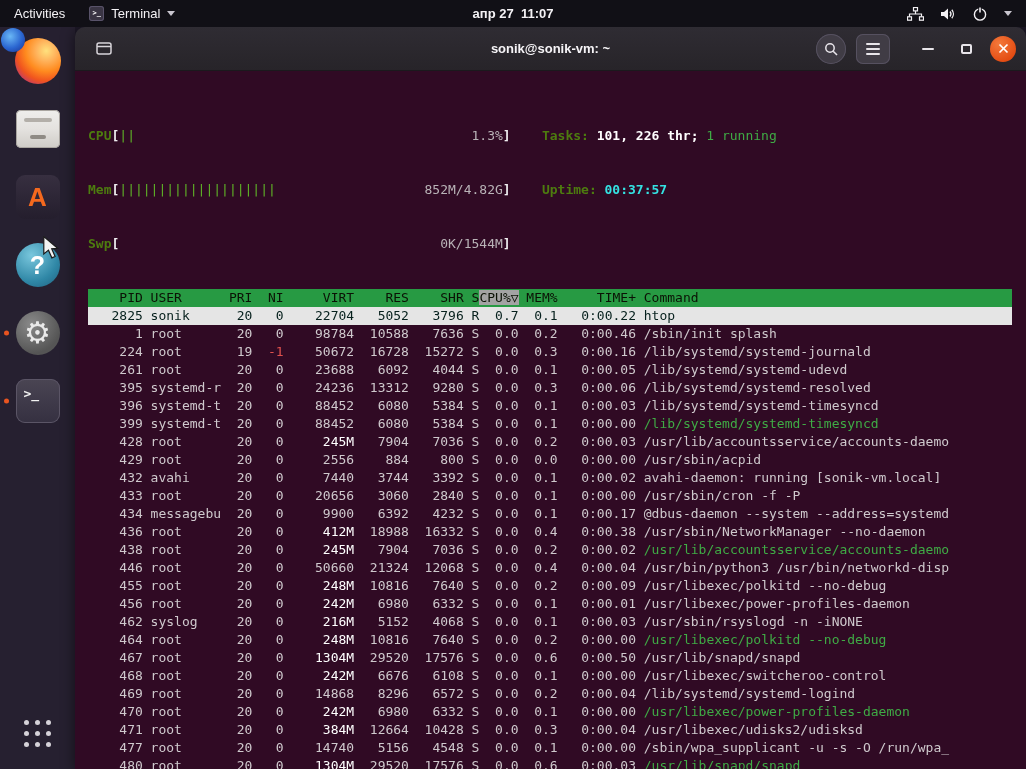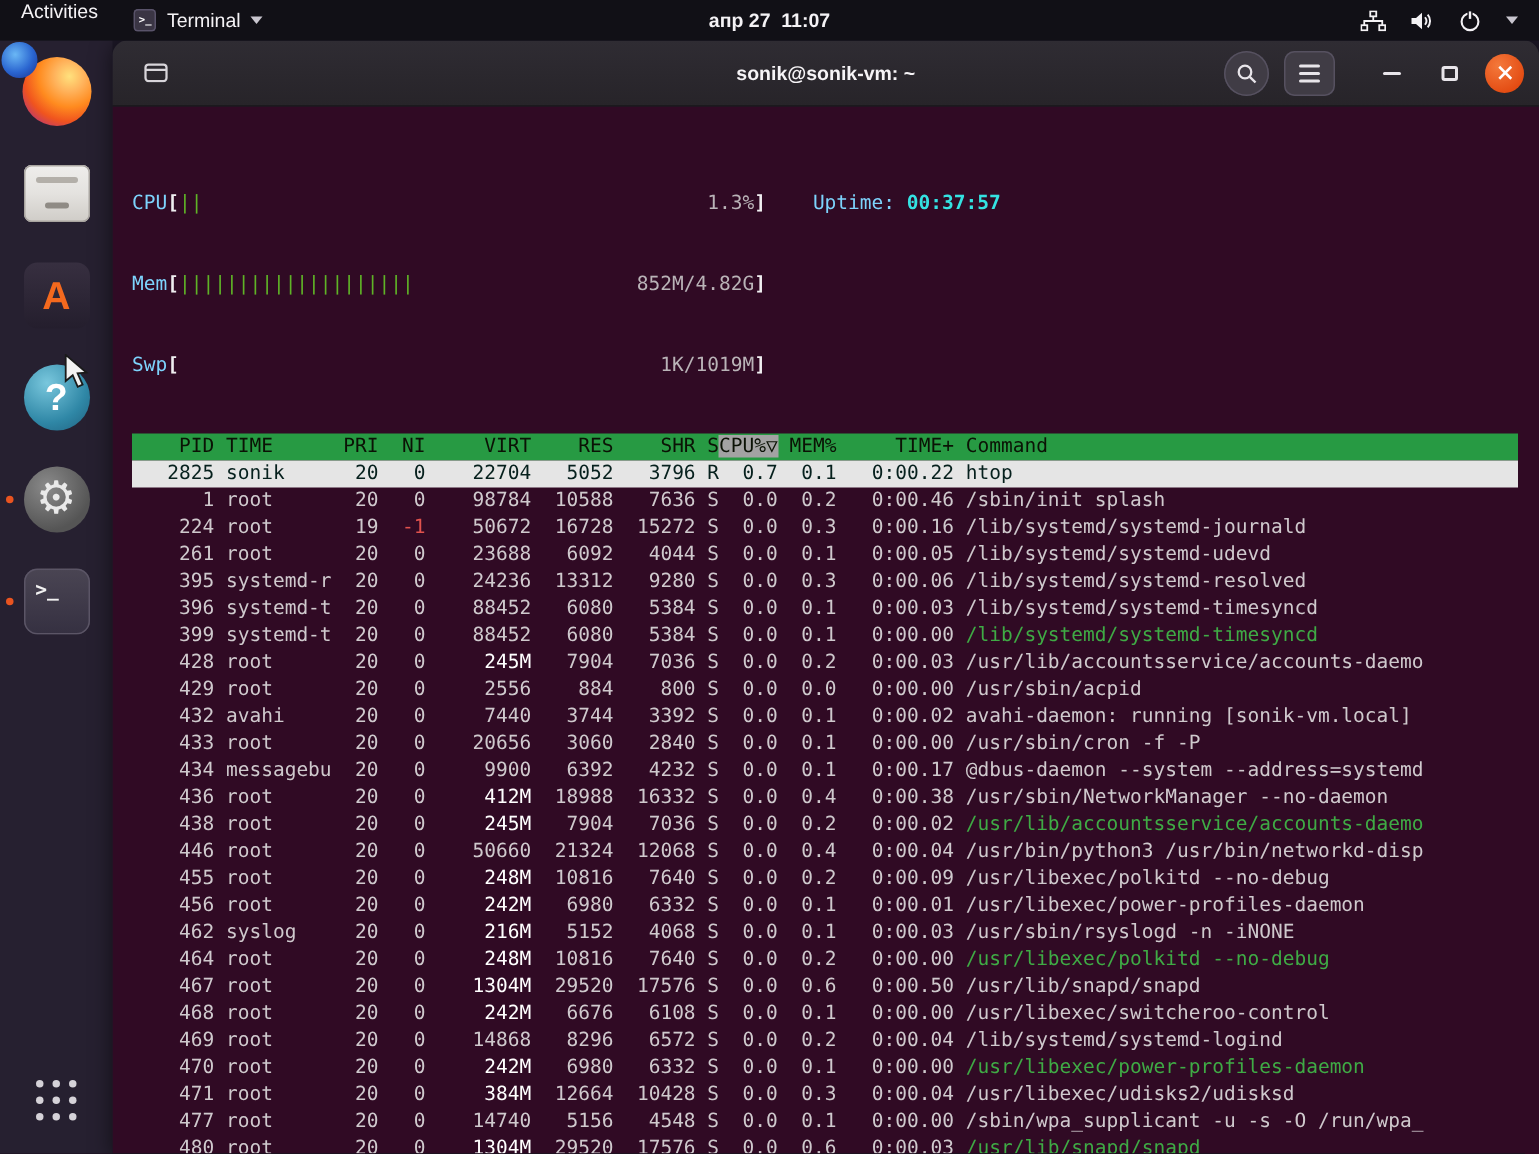--- a/index.html
+++ b/index.html
@@ -1,21 +1,21 @@
 <!DOCTYPE html>
 <html><head>
 <meta charset="utf-8">
 <style>
   *{margin:0;padding:0;box-sizing:border-box}
   html,body{width:1026px;height:769px;overflow:hidden;background:#1d1827}
   .screen{position:relative;width:1026px;height:769px;background:#1d1827;font-family:"Liberation Sans",sans-serif}
 
   
   .topbar{height:27px;background:#111016;display:flex;align-items:center;color:#f4f2f5;font-size:13px;position:relative;z-index:5}
-  .activities{padding:0 14px;height:100%;display:flex;align-items:flex-start}
+  .activities{padding:0 14px;height:100%;display:flex;align-items:center}
   .app-menu{display:flex;align-items:center;gap:7px;padding:0 10px;height:100%}
   .mini-term{width:15px;height:15px;border-radius:3px;background:#3a3544;box-shadow:inset 0 0 0 1px #59536a;font:700 7px/15px "DejaVu Sans Mono",monospace;color:#fff;text-align:center}
   .caret{width:0;height:0;border-left:4px solid transparent;border-right:4px solid transparent;border-top:5px solid #c9c6cf}
   .clock{position:absolute;left:50%;transform:translateX(-50%);font-weight:700;white-space:pre}
   .tray{margin-left:auto;display:flex;align-items:center;gap:16px;padding-right:14px;height:100%}
   .tray svg{display:block}
 
   
   .desktop{display:flex;height:742px}
   .dock{width:75px;background:#262030;display:flex;flex-direction:column;align-items:center;padding:10px 0 12px;flex:none}
@@ -54,21 +54,21 @@
   .win-min{margin-left:14px}
   .minline{width:12px;height:2px;background:#e8e5ea;border-radius:1px}
   .maxbox{width:11px;height:10px;border:2px solid #e8e5ea;border-radius:2px}
   .win-close{width:26px;height:26px;border-radius:50%;background:radial-gradient(circle at 35% 30%,#f4793b,#e34b12 75%);display:flex;align-items:center;justify-content:center}
 
   
   .terminal{flex:1;background:#300a24;padding:20px 14px 8px 13px;font:13px/18px "DejaVu Sans Mono",monospace;color:#cfc9cd;display:flex;flex-direction:column;overflow:hidden;white-space:pre}
   .meters-wrap{display:flex}
   .meters{width:54ch}
   .mrow{white-space:pre}
-  .lbl{color:#7dd3fc;font-weight:400}
+  .lbl{color:#4d7c0f;font-weight:700}
   .brk{color:#efeef0;font-weight:700}
   .minner{display:inline-flex;width:49ch;justify-content:space-between;white-space:pre;overflow:hidden;vertical-align:bottom}
   .bars{color:#5fb327}
   .mtext{color:#b9b3b7}
   .stats{margin-left:4ch}
   .srow{white-space:pre}
   .bw{color:#ffffff;font-weight:700}
   .dim{color:#8f8a8e}
   .bcyan{color:#34e2e2;font-weight:700}
   .load-val{margin-right:1ch}
@@ -210,30 +210,31 @@
             </svg>
           </div>
         </div>
       </div>
 
       <div class="terminal">
         <div class="meters-wrap">
           <div class="meters">
             <div class="mrow"><span class="lbl">CPU</span><span class="brk">[</span><span class="minner"><span class="bars">||</span><span class="mtext">1.3%</span></span><span class="brk">]</span></div>
             <div class="mrow"><span class="lbl">Mem</span><span class="brk">[</span><span class="minner"><span class="bars">||||||||||||||||||||</span><span class="mtext">852M/4.82G</span></span><span class="brk">]</span></div>
-            <div class="mrow"><span class="lbl">Swp</span><span class="brk">[</span><span class="minner"><span class="bars"></span><span class="mtext">1K/1019M</span></span><span class="brk">]</span></div>
+            <div class="mrow"><span class="lbl">Swp</span><span class="brk">[</span><span class="minner"><span class="bars"></span><span class="mtext">0K/1544M</span></span><span class="brk">]</span></div>
           </div>
           <div class="stats">
+            <div class="srow"><span class="lbl">Tasks: </span><span class="bw">101, 226 thr; </span><span class="grn">1 running</span></div>
             <div class="srow"><span class="lbl">Uptime: </span><span class="bcyan">00:37:57</span></div>
           </div>
         </div>
 
         <div class="blank-line"></div>
 
-        <div class="thead" id="thead"><span>    PID</span><span> TIME     </span><span> PRI</span><span>  NI</span><span>     VIRT</span><span>    RES</span><span>    SHR</span><span> S</span><span class="sortcell">CPU%▽</span><span> MEM%</span><span>     TIME+</span><span> Command</span></div>
+        <div class="thead" id="thead"><span>    PID</span><span> USER     </span><span> PRI</span><span>  NI</span><span>     VIRT</span><span>    RES</span><span>    SHR</span><span> S</span><span class="sortcell">CPU%▽</span><span> MEM%</span><span>     TIME+</span><span> Command</span></div>
         <div id="tbody"><div class="prow selected"><span class="cell c-pid">   2825</span><span class="cell c-user"> sonik    </span><span class="cell c-pri">  20</span><span class="cell c-ni">   0</span><span class="cell c-virt">    22704</span><span class="cell c-res">   5052</span><span class="cell c-shr">   3796</span><span class="cell c-s grn"> R</span><span class="cell c-cpu">  0.7</span><span class="cell c-mem">  0.1</span><span class="cell c-time">   0:00.22</span><span class="cell c-cmd"> htop</span></div><div class="prow"><span class="cell c-pid">      1</span><span class="cell c-user"> root     </span><span class="cell c-pri">  20</span><span class="cell c-ni">   0</span><span class="cell c-virt">    98784</span><span class="cell c-res">  10588</span><span class="cell c-shr">   7636</span><span class="cell c-s"> S</span><span class="cell c-cpu">  0.0</span><span class="cell c-mem">  0.2</span><span class="cell c-time">   0:00.46</span><span class="cell c-cmd"> /sbin/init splash</span></div><div class="prow"><span class="cell c-pid">    224</span><span class="cell c-user"> root     </span><span class="cell c-pri">  19</span><span class="cell c-ni red">  -1</span><span class="cell c-virt">    50672</span><span class="cell c-res">  16728</span><span class="cell c-shr">  15272</span><span class="cell c-s"> S</span><span class="cell c-cpu">  0.0</span><span class="cell c-mem">  0.3</span><span class="cell c-time">   0:00.16</span><span class="cell c-cmd"> /lib/systemd/systemd-journald</span></div><div class="prow"><span class="cell c-pid">    261</span><span class="cell c-user"> root     </span><span class="cell c-pri">  20</span><span class="cell c-ni">   0</span><span class="cell c-virt">    23688</span><span class="cell c-res">   6092</span><span class="cell c-shr">   4044</span><span class="cell c-s"> S</span><span class="cell c-cpu">  0.0</span><span class="cell c-mem">  0.1</span><span class="cell c-time">   0:00.05</span><span class="cell c-cmd"> /lib/systemd/systemd-udevd</span></div><div class="prow"><span class="cell c-pid">    395</span><span class="cell c-user"> systemd-r</span><span class="cell c-pri">  20</span><span class="cell c-ni">   0</span><span class="cell c-virt">    24236</span><span class="cell c-res">  13312</span><span class="cell c-shr">   9280</span><span class="cell c-s"> S</span><span class="cell c-cpu">  0.0</span><span class="cell c-mem">  0.3</span><span class="cell c-time">   0:00.06</span><span class="cell c-cmd"> /lib/systemd/systemd-resolved</span></div><div class="prow"><span class="cell c-pid">    396</span><span class="cell c-user"> systemd-t</span><span class="cell c-pri">  20</span><span class="cell c-ni">   0</span><span class="cell c-virt">    88452</span><span class="cell c-res">   6080</span><span class="cell c-shr">   5384</span><span class="cell c-s"> S</span><span class="cell c-cpu">  0.0</span><span class="cell c-mem">  0.1</span><span class="cell c-time">   0:00.03</span><span class="cell c-cmd"> /lib/systemd/systemd-timesyncd</span></div><div class="prow"><span class="cell c-pid">    399</span><span class="cell c-user"> systemd-t</span><span class="cell c-pri">  20</span><span class="cell c-ni">   0</span><span class="cell c-virt">    88452</span><span class="cell c-res">   6080</span><span class="cell c-shr">   5384</span><span class="cell c-s"> S</span><span class="cell c-cpu">  0.0</span><span class="cell c-mem">  0.1</span><span class="cell c-time">   0:00.00</span><span class="cell c-cmd grn"> /lib/systemd/systemd-timesyncd</span></div><div class="prow"><span class="cell c-pid">    428</span><span class="cell c-user"> root     </span><span class="cell c-pri">  20</span><span class="cell c-ni">   0</span><span class="cell c-virt mval">     245M</span><span class="cell c-res">   7904</span><span class="cell c-shr">   7036</span><span class="cell c-s"> S</span><span class="cell c-cpu">  0.0</span><span class="cell c-mem">  0.2</span><span class="cell c-time">   0:00.03</span><span class="cell c-cmd"> /usr/lib/accountsservice/accounts-daemo</span></div><div class="prow"><span class="cell c-pid">    429</span><span class="cell c-user"> root     </span><span class="cell c-pri">  20</span><span class="cell c-ni">   0</span><span class="cell c-virt">     2556</span><span class="cell c-res">    884</span><span class="cell c-shr">    800</span><span class="cell c-s"> S</span><span class="cell c-cpu">  0.0</span><span class="cell c-mem">  0.0</span><span class="cell c-time">   0:00.00</span><span class="cell c-cmd"> /usr/sbin/acpid</span></div><div class="prow"><span class="cell c-pid">    432</span><span class="cell c-user"> avahi    </span><span class="cell c-pri">  20</span><span class="cell c-ni">   0</span><span class="cell c-virt">     7440</span><span class="cell c-res">   3744</span><span class="cell c-shr">   3392</span><span class="cell c-s"> S</span><span class="cell c-cpu">  0.0</span><span class="cell c-mem">  0.1</span><span class="cell c-time">   0:00.02</span><span class="cell c-cmd"> avahi-daemon: running [sonik-vm.local]</span></div><div class="prow"><span class="cell c-pid">    433</span><span class="cell c-user"> root     </span><span class="cell c-pri">  20</span><span class="cell c-ni">   0</span><span class="cell c-virt">    20656</span><span class="cell c-res">   3060</span><span class="cell c-shr">   2840</span><span class="cell c-s"> S</span><span class="cell c-cpu">  0.0</span><span class="cell c-mem">  0.1</span><span class="cell c-time">   0:00.00</span><span class="cell c-cmd"> /usr/sbin/cron -f -P</span></div><div class="prow"><span class="cell c-pid">    434</span><span class="cell c-user"> messagebu</span><span class="cell c-pri">  20</span><span class="cell c-ni">   0</span><span class="cell c-virt">     9900</span><span class="cell c-res">   6392</span><span class="cell c-shr">   4232</span><span class="cell c-s"> S</span><span class="cell c-cpu">  0.0</span><span class="cell c-mem">  0.1</span><span class="cell c-time">   0:00.17</span><span class="cell c-cmd"> @dbus-daemon --system --address=systemd</span></div><div class="prow"><span class="cell c-pid">    436</span><span class="cell c-user"> root     </span><span class="cell c-pri">  20</span><span class="cell c-ni">   0</span><span class="cell c-virt mval">     412M</span><span class="cell c-res">  18988</span><span class="cell c-shr">  16332</span><span class="cell c-s"> S</span><span class="cell c-cpu">  0.0</span><span class="cell c-mem">  0.4</span><span class="cell c-time">   0:00.38</span><span class="cell c-cmd"> /usr/sbin/NetworkManager --no-daemon</span></div><div class="prow"><span class="cell c-pid">    438</span><span class="cell c-user"> root     </span><span class="cell c-pri">  20</span><span class="cell c-ni">   0</span><span class="cell c-virt mval">     245M</span><span class="cell c-res">   7904</span><span class="cell c-shr">   7036</span><span class="cell c-s"> S</span><span class="cell c-cpu">  0.0</span><span class="cell c-mem">  0.2</span><span class="cell c-time">   0:00.02</span><span class="cell c-cmd grn"> /usr/lib/accountsservice/accounts-daemo</span></div><div class="prow"><span class="cell c-pid">    446</span><span class="cell c-user"> root     </span><span class="cell c-pri">  20</span><span class="cell c-ni">   0</span><span class="cell c-virt">    50660</span><span class="cell c-res">  21324</span><span class="cell c-shr">  12068</span><span class="cell c-s"> S</span><span class="cell c-cpu">  0.0</span><span class="cell c-mem">  0.4</span><span class="cell c-time">   0:00.04</span><span class="cell c-cmd"> /usr/bin/python3 /usr/bin/networkd-disp</span></div><div class="prow"><span class="cell c-pid">    455</span><span class="cell c-user"> root     </span><span class="cell c-pri">  20</span><span class="cell c-ni">   0</span><span class="cell c-virt mval">     248M</span><span class="cell c-res">  10816</span><span class="cell c-shr">   7640</span><span class="cell c-s"> S</span><span class="cell c-cpu">  0.0</span><span class="cell c-mem">  0.2</span><span class="cell c-time">   0:00.09</span><span class="cell c-cmd"> /usr/libexec/polkitd --no-debug</span></div><div class="prow"><span class="cell c-pid">    456</span><span class="cell c-user"> root     </span><span class="cell c-pri">  20</span><span class="cell c-ni">   0</span><span class="cell c-virt mval">     242M</span><span class="cell c-res">   6980</span><span class="cell c-shr">   6332</span><span class="cell c-s"> S</span><span class="cell c-cpu">  0.0</span><span class="cell c-mem">  0.1</span><span class="cell c-time">   0:00.01</span><span class="cell c-cmd"> /usr/libexec/power-profiles-daemon</span></div><div class="prow"><span class="cell c-pid">    462</span><span class="cell c-user"> syslog   </span><span class="cell c-pri">  20</span><span class="cell c-ni">   0</span><span class="cell c-virt mval">     216M</span><span class="cell c-res">   5152</span><span class="cell c-shr">   4068</span><span class="cell c-s"> S</span><span class="cell c-cpu">  0.0</span><span class="cell c-mem">  0.1</span><span class="cell c-time">   0:00.03</span><span class="cell c-cmd"> /usr/sbin/rsyslogd -n -iNONE</span></div><div class="prow"><span class="cell c-pid">    464</span><span class="cell c-user"> root     </span><span class="cell c-pri">  20</span><span class="cell c-ni">   0</span><span class="cell c-virt mval">     248M</span><span class="cell c-res">  10816</span><span class="cell c-shr">   7640</span><span class="cell c-s"> S</span><span class="cell c-cpu">  0.0</span><span class="cell c-mem">  0.2</span><span class="cell c-time">   0:00.00</span><span class="cell c-cmd grn"> /usr/libexec/polkitd --no-debug</span></div><div class="prow"><span class="cell c-pid">    467</span><span class="cell c-user"> root     </span><span class="cell c-pri">  20</span><span class="cell c-ni">   0</span><span class="cell c-virt mval">    1304M</span><span class="cell c-res">  29520</span><span class="cell c-shr">  17576</span><span class="cell c-s"> S</span><span class="cell c-cpu">  0.0</span><span class="cell c-mem">  0.6</span><span class="cell c-time">   0:00.50</span><span class="cell c-cmd"> /usr/lib/snapd/snapd</span></div><div class="prow"><span class="cell c-pid">    468</span><span class="cell c-user"> root     </span><span class="cell c-pri">  20</span><span class="cell c-ni">   0</span><span class="cell c-virt mval">     242M</span><span class="cell c-res">   6676</span><span class="cell c-shr">   6108</span><span class="cell c-s"> S</span><span class="cell c-cpu">  0.0</span><span class="cell c-mem">  0.1</span><span class="cell c-time">   0:00.00</span><span class="cell c-cmd"> /usr/libexec/switcheroo-control</span></div><div class="prow"><span class="cell c-pid">    469</span><span class="cell c-user"> root     </span><span class="cell c-pri">  20</span><span class="cell c-ni">   0</span><span class="cell c-virt">    14868</span><span class="cell c-res">   8296</span><span class="cell c-shr">   6572</span><span class="cell c-s"> S</span><span class="cell c-cpu">  0.0</span><span class="cell c-mem">  0.2</span><span class="cell c-time">   0:00.04</span><span class="cell c-cmd"> /lib/systemd/systemd-logind</span></div><div class="prow"><span class="cell c-pid">    470</span><span class="cell c-user"> root     </span><span class="cell c-pri">  20</span><span class="cell c-ni">   0</span><span class="cell c-virt mval">     242M</span><span class="cell c-res">   6980</span><span class="cell c-shr">   6332</span><span class="cell c-s"> S</span><span class="cell c-cpu">  0.0</span><span class="cell c-mem">  0.1</span><span class="cell c-time">   0:00.00</span><span class="cell c-cmd grn"> /usr/libexec/power-profiles-daemon</span></div><div class="prow"><span class="cell c-pid">    471</span><span class="cell c-user"> root     </span><span class="cell c-pri">  20</span><span class="cell c-ni">   0</span><span class="cell c-virt mval">     384M</span><span class="cell c-res">  12664</span><span class="cell c-shr">  10428</span><span class="cell c-s"> S</span><span class="cell c-cpu">  0.0</span><span class="cell c-mem">  0.3</span><span class="cell c-time">   0:00.04</span><span class="cell c-cmd"> /usr/libexec/udisks2/udisksd</span></div><div class="prow"><span class="cell c-pid">    477</span><span class="cell c-user"> root     </span><span class="cell c-pri">  20</span><span class="cell c-ni">   0</span><span class="cell c-virt">    14740</span><span class="cell c-res">   5156</span><span class="cell c-shr">   4548</span><span class="cell c-s"> S</span><span class="cell c-cpu">  0.0</span><span class="cell c-mem">  0.1</span><span class="cell c-time">   0:00.00</span><span class="cell c-cmd"> /sbin/wpa_supplicant -u -s -O /run/wpa_</span></div><div class="prow"><span class="cell c-pid">    480</span><span class="cell c-user"> root     </span><span class="cell c-pri">  20</span><span class="cell c-ni">   0</span><span class="cell c-virt mval">    1304M</span><span class="cell c-res">  29520</span><span class="cell c-shr">  17576</span><span class="cell c-s"> S</span><span class="cell c-cpu">  0.0</span><span class="cell c-mem">  0.6</span><span class="cell c-time">   0:00.03</span><span class="cell c-cmd grn"> /usr/lib/snapd/snapd</span></div></div>
 
         <div class="fbar" id="fbar"><span class="fitem"><span class="fkey">F1</span><span class="flabel">Help  </span></span><span class="fitem"><span class="fkey">F2</span><span class="flabel">Setup </span></span><span class="fitem"><span class="fkey">F3</span><span class="flabel">Search</span></span><span class="fitem"><span class="fkey">F4</span><span class="flabel">Filter</span></span><span class="fitem"><span class="fkey">F5</span><span class="flabel">Tree  </span></span><span class="fitem"><span class="fkey">F6</span><span class="flabel">SortBy</span></span><span class="fitem"><span class="fkey">F7</span><span class="flabel">Nice -</span></span><span class="fitem"><span class="fkey">F8</span><span class="flabel">Nice +</span></span><span class="fitem"><span class="fkey">F9</span><span class="flabel">Kill  </span></span><span class="fitem"><span class="fkey">F10</span><span class="flabel">Quit  </span></span></div>
       </div>
     </div>
   </div>
 
   <svg class="cursor" width="18" height="24" viewBox="0 0 13 20">
     <path d="M0.5 0.5 L0.5 15 L4.4 11.8 L7.2 18.2 L9.9 17 L7.1 10.7 L12 10.3 Z" fill="#f2f2f2" stroke="#1a1a1a" stroke-width="1"></path>
   </svg>

